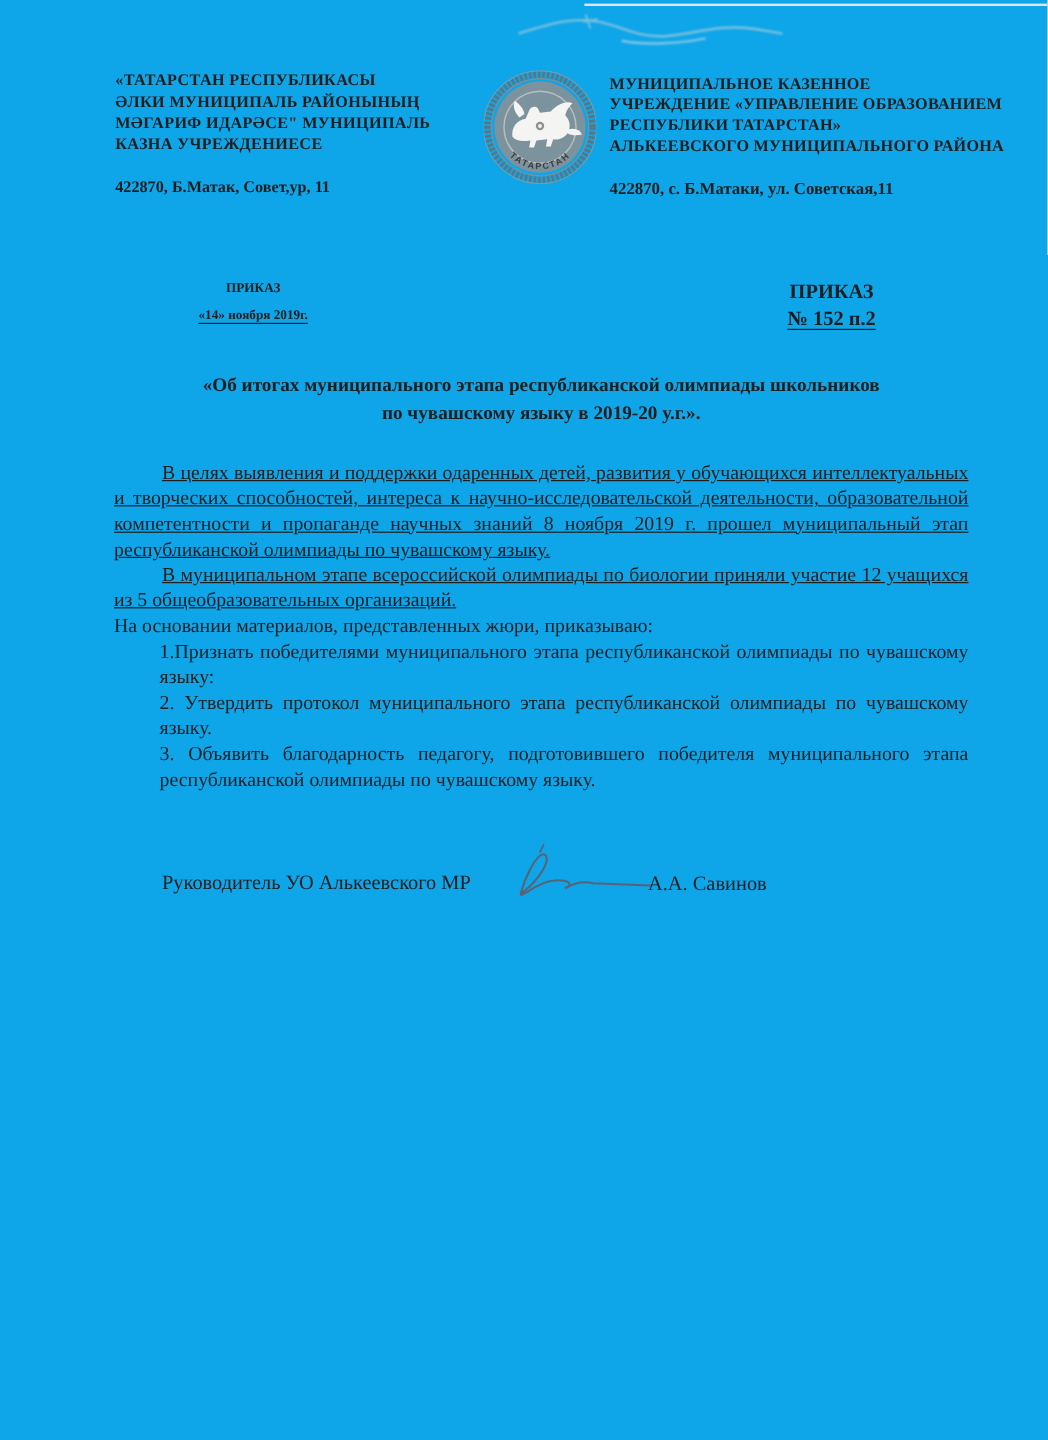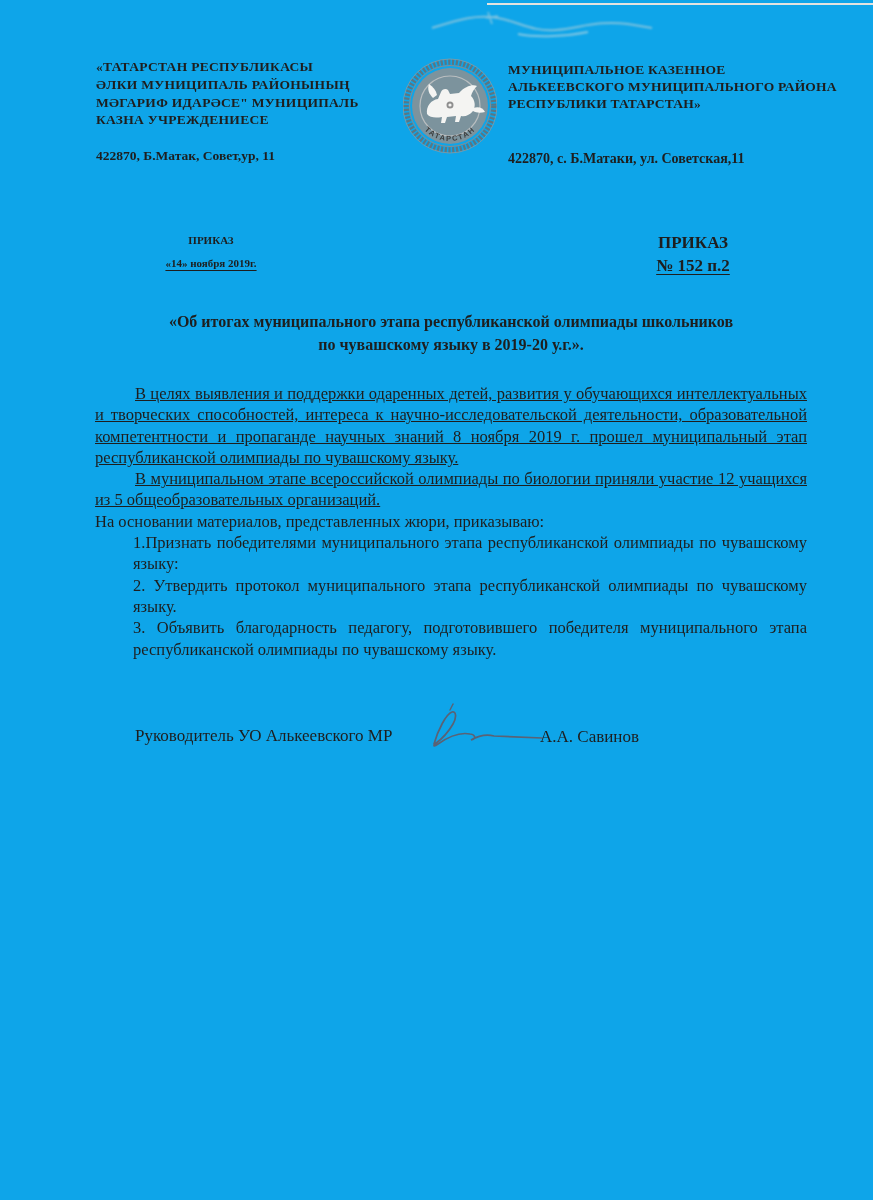--- a/index.html
+++ b/index.html
@@ -165,22 +165,23 @@
       <circle cx="47" cy="49" r="1.6" fill="#f4f4f2"></circle>
     </g>
 
     <text font-family="Liberation Sans, sans-serif" font-size="7.5" font-weight="bold" fill="#3d3d3d" letter-spacing="1.5">
       <textPath href="#cap" startOffset="50%" text-anchor="middle">ТАТАРСТАН</textPath>
     </text>
   </svg>
 
   <div class="org-right">
     <div>МУНИЦИПАЛЬНОЕ КАЗЕННОЕ</div>
+    <div>УЧРЕЖДЕНИЕ «УПРАВЛЕНИЕ ОБРАЗОВАНИЕМ</div>
+    <div>РЕСПУБЛИКИ ТАТАРСТАН»</div>
     <div>АЛЬКЕЕВСКОГО МУНИЦИПАЛЬНОГО РАЙОНА</div>
-    <div>РЕСПУБЛИКИ ТАТАРСТАН»</div>
   </div>
 
   <div class="addr-left">422870, Б.Матак, Совет,ур, 11</div>
   <div class="addr-right">422870, с. Б.Матаки, ул. Советская,11</div>
 
   <div class="order-left">
     <div>ПРИКАЗ</div>
     <div class="underlined">«14» ноября 2019г.</div>
   </div>
   <div class="order-right">

